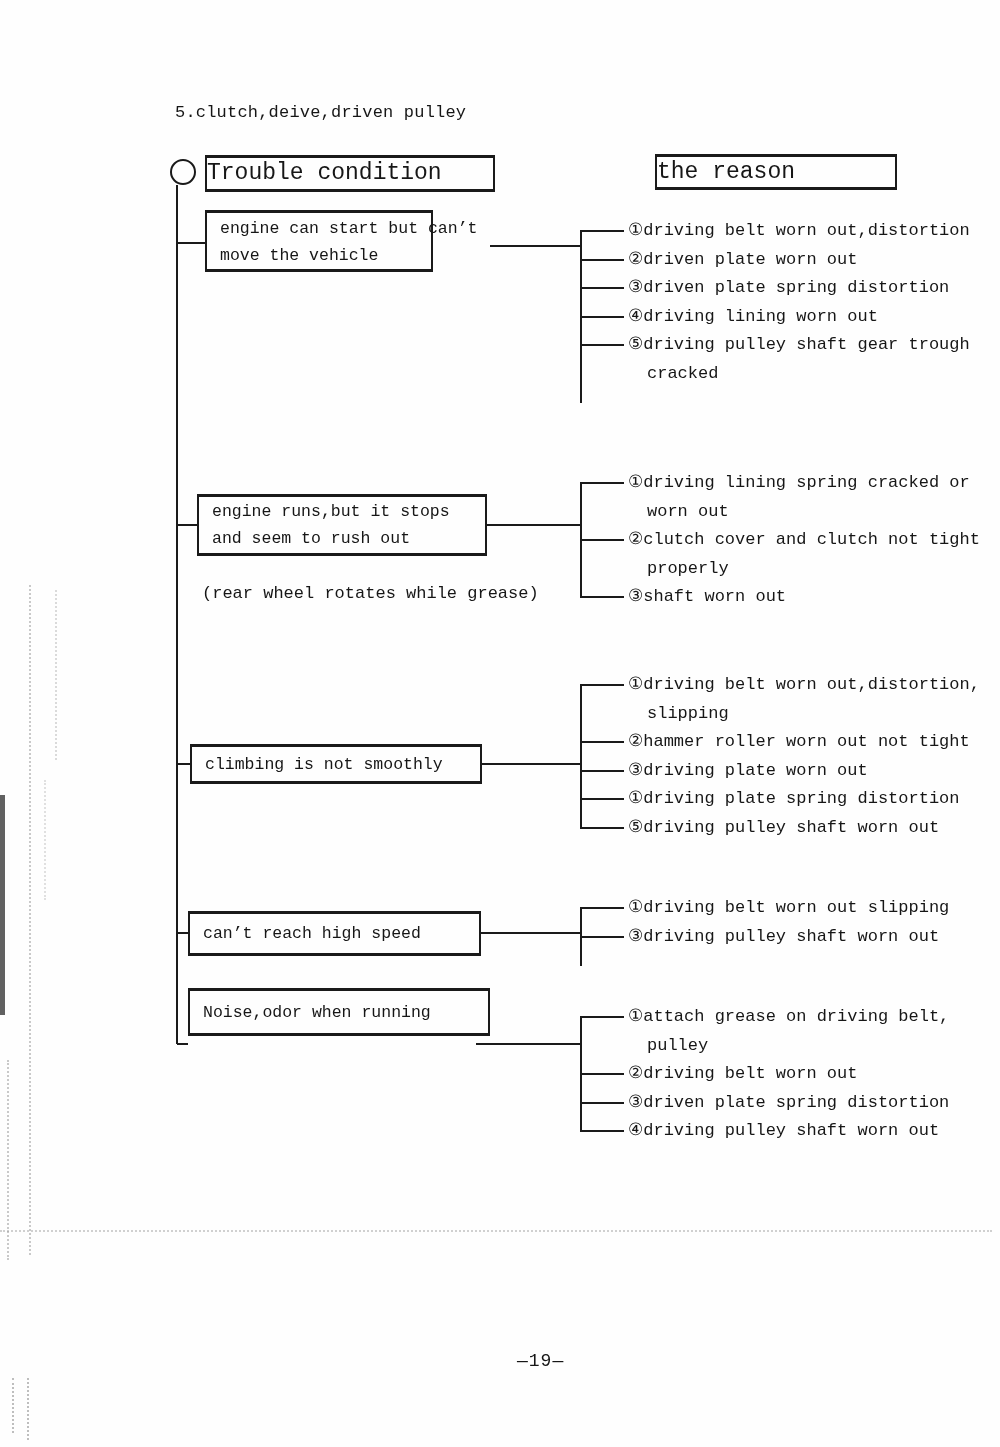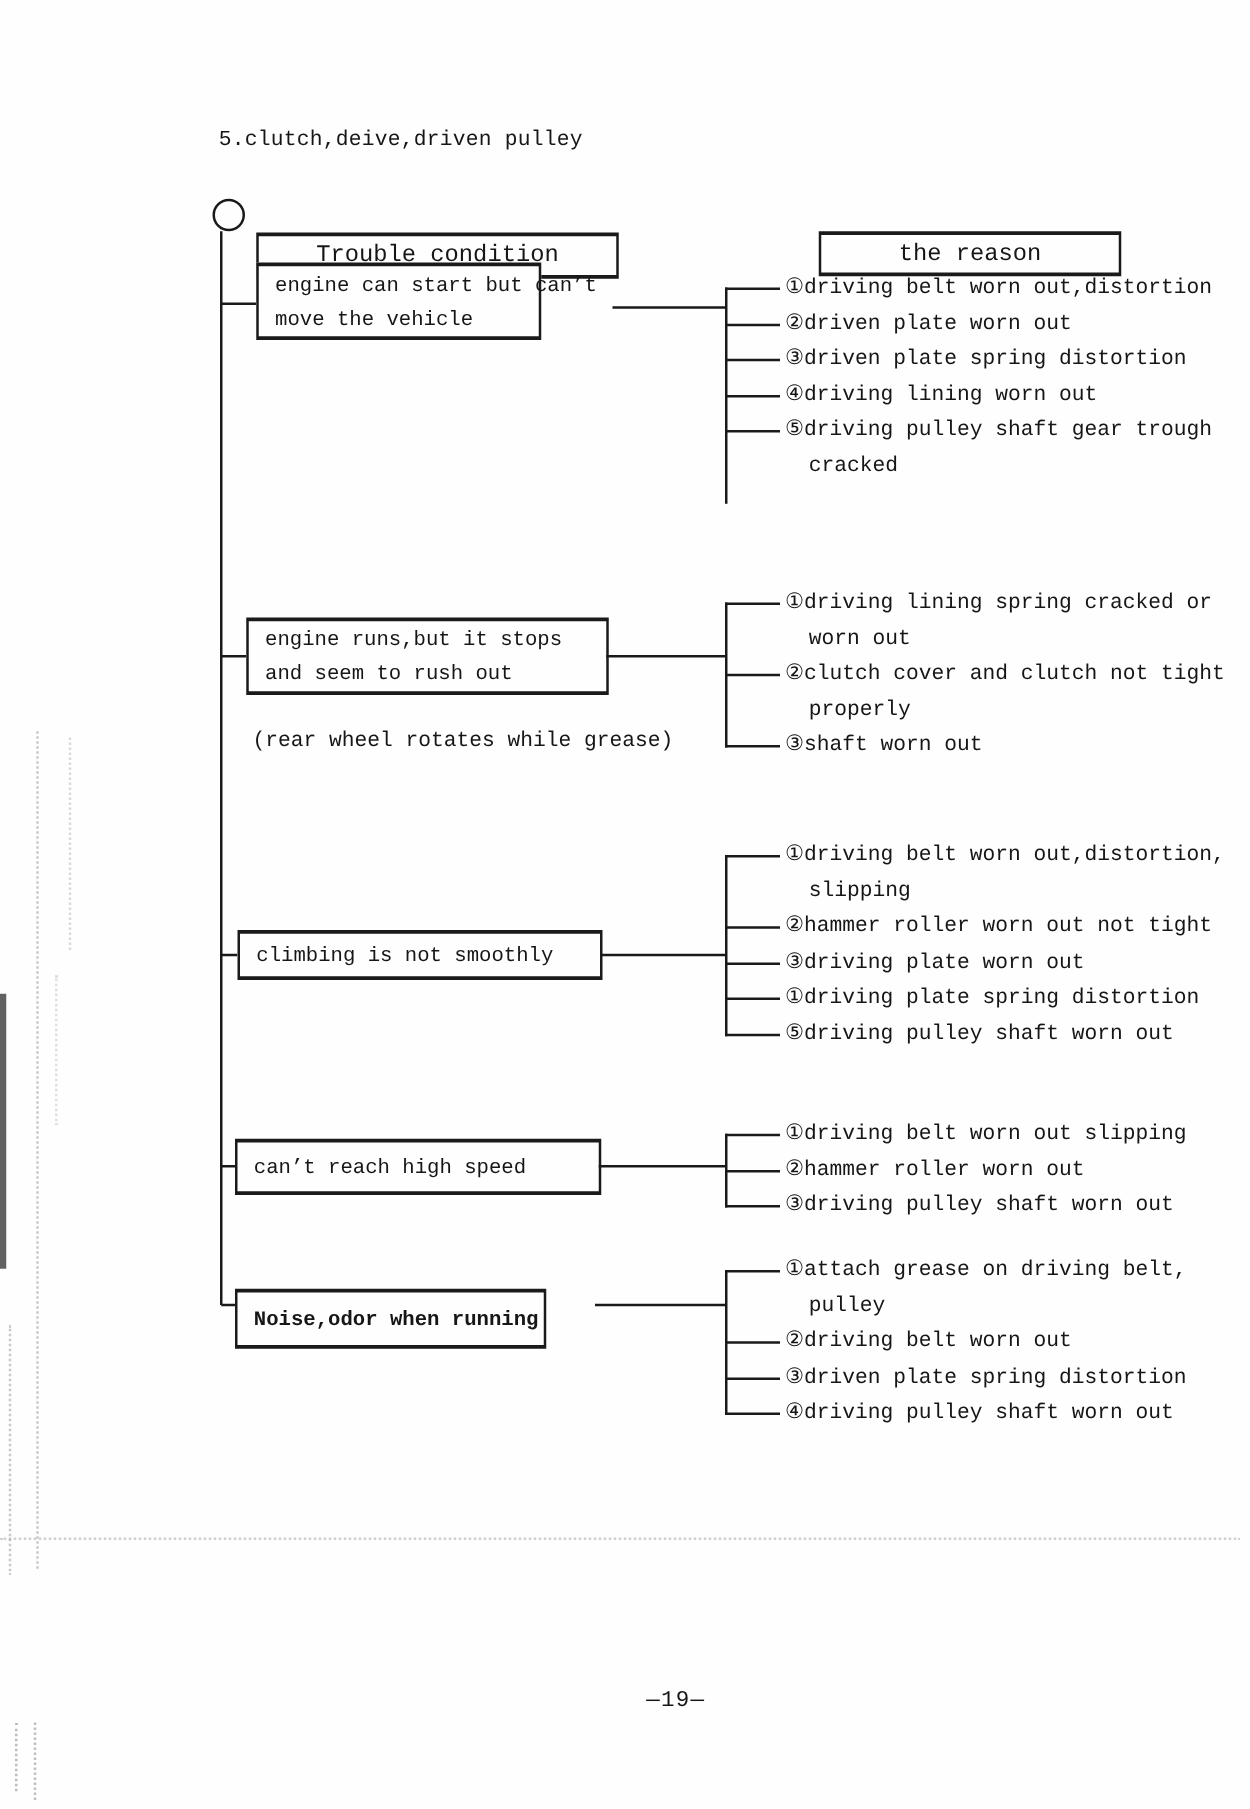--- a/index.html
+++ b/index.html
@@ -17,21 +17,21 @@
     font-size:17px;letter-spacing:.2px;white-space:pre;
   }
   .box{
     position:absolute;
     border:solid #1a1a1a;border-width:3px 2px;
     background:#fefefe;
     display:flex;flex-direction:column;justify-content:center;align-items:flex-start;
     font-size:16.5px;line-height:27px;white-space:pre;
     padding-left:13px;box-sizing:border-box;
   }
-  .hdr{align-items:center;padding-left:0;font-size:19px;margin-top:31px;}
+  .hdr{align-items:flex-start;padding-left:0;font-size:23px;}
   .circle{
     position:absolute;left:170px;top:159px;width:22px;height:22px;
     border:2px solid #1a1a1a;border-radius:50%;background:#fefefe;
   }
   .hline{position:absolute;height:2px;background:#1a1a1a;}
   .vline{position:absolute;width:2px;background:#1a1a1a;}
   .reasons{position:absolute;left:628px;font-size:17px;}
   .rline{height:28.5px;line-height:28.5px;position:relative;white-space:pre;}
   .rline.cont{padding-left:19px;}
   .rline.tick::before{
@@ -120,26 +120,25 @@
     </div>
 
   <div class="hline" style="left:177px;top:932px;width:11px;"></div>
   <div class="box" style="left:188px;top:911px;width:293px;height:45px;">
     <div>can’t reach high speed</div>
   </div>
   <div class="hline" style="left:479px;top:932px;width:101px;"></div>
   <div class="vline" style="left:580px;top:907px;height:59px;"></div>
   <div class="reasons" style="top:894px;">
       <div class="rline tick">①driving belt worn out slipping</div>
-      <div class="rline tick">②hammer roller worn out</div>
       <div class="rline tick">③driving pulley shaft worn out</div>
     </div>
 
   <div class="hline" style="left:177px;top:1043px;width:11px;"></div>
-  <div class="box" style="left:188px;top:1031px;width:249px;height:48px;font-weight:bold;">
+  <div class="box" style="left:188px;top:988px;width:302px;height:48px;">
     <div>Noise,odor when running</div>
   </div>
   <div class="hline" style="left:476px;top:1043px;width:104px;"></div>
   <div class="vline" style="left:580px;top:1016px;height:116px;"></div>
   <div class="reasons" style="top:1003px;">
       <div class="rline tick">①attach grease on driving belt,</div>
       <div class="rline cont">pulley</div>
       <div class="rline tick">②driving belt worn out</div>
       <div class="rline tick">③driven plate spring distortion</div>
       <div class="rline tick">④driving pulley shaft worn out</div>

